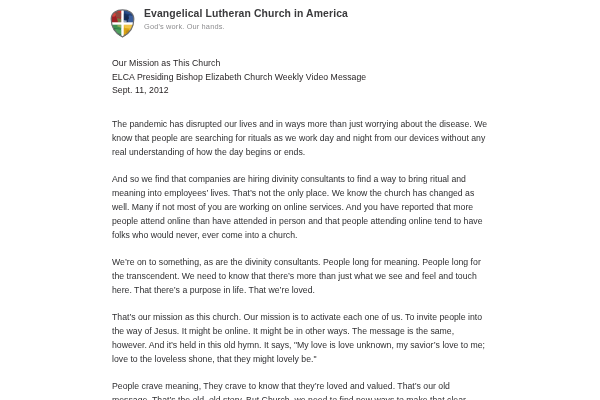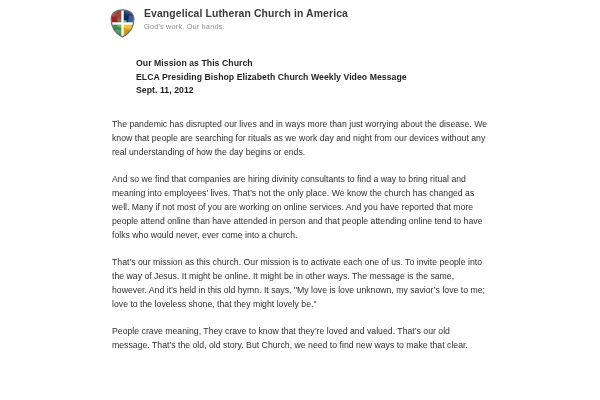--- a/index.html
+++ b/index.html
@@ -69,26 +69,25 @@
     top: 57px;
     width: 376px;
   }
 
   .heading-block {
     margin: 0 0 19px 0;
   }
 
   .heading-line {
     font-size: 8.7px;
-    font-weight: bold;
+    font-weight: normal;
     color: #231f20;
     line-height: 13.6px;
     letter-spacing: 0.05px;
     white-space: nowrap;
-    margin-left: 24px;
   }
 
   .para {
     font-size: 8.7px;
     font-weight: normal;
     color: #2f2f31;
     line-height: 14px;
     letter-spacing: 0.01px;
     margin: 0 0 13px 0;
     text-align: left;
@@ -179,18 +178,19 @@
   <div class="doc-body">
 
     <div class="heading-block">
       <div class="heading-line">Our Mission as This Church</div>
       <div class="heading-line">ELCA Presiding Bishop Elizabeth Church Weekly Video Message</div>
       <div class="heading-line">Sept. 11, 2012</div>
     </div>
 
     <p class="para">The pandemic has disrupted our lives and in ways more than just worrying about the disease. We know that people are searching for rituals as we work day and night from our devices without any real understanding of how the day begins or ends.</p>
     <p class="para">And so we find that companies are hiring divinity consultants to find a way to bring ritual and meaning into employees’ lives. That’s not the only place. We know the church has changed as well. Many if not most of you are working on online services. And you have reported that more people attend online than have attended in person and that people attending online tend to have folks who would never, ever come into a church.</p>
+    <p class="para">We’re on to something, as are the divinity consultants. People long for meaning. People long for the transcendent. We need to know that there’s more than just what we see and feel and touch here. That there’s a purpose in life. That we’re loved.</p>
     <p class="para">That’s our mission as this church. Our mission is to activate each one of us. To invite people into the way of Jesus. It might be online. It might be in other ways. The message is the same, however. And it’s held in this old hymn. It says, "My love is love unknown, my savior’s love to me; love to the loveless shone, that they might lovely be."</p>
     <p class="para">People crave meaning, They crave to know that they’re loved and valued. That’s our old message. That’s the old, old story. But Church, we need to find new ways to make that clear.</p>
 
   </div>
 
 </div>
 
 </body></html>

